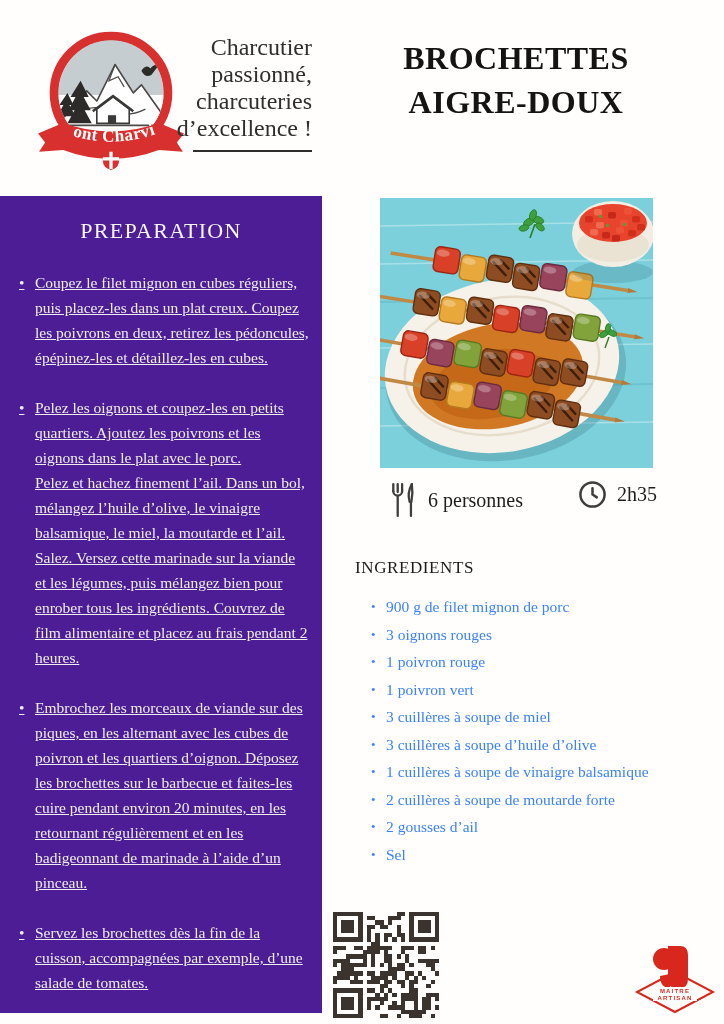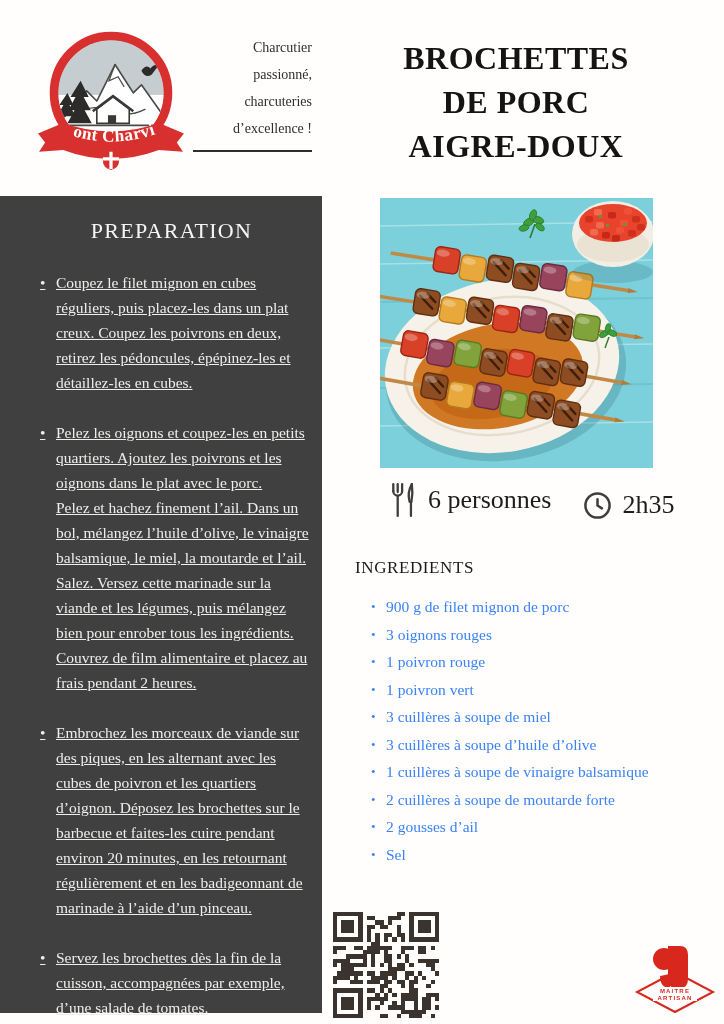--- a/index.html
+++ b/index.html
@@ -2,39 +2,39 @@
 <html><head>
 <meta charset="utf-8">
 <style>
   *{margin:0;padding:0;box-sizing:border-box}
   body{background:#d8d8d8;font-family:"Liberation Serif",serif;}
   .page{position:relative;width:724px;height:1024px;background:#fffefd;overflow:hidden;margin:0 auto;}
 
   
   .brand-logo{position:absolute;left:34px;top:24px;width:154px;height:150px;}
   .tagline{position:absolute;left:148px;top:34px;width:164px;text-align:right;
-           font-size:14px;line-height:27px;color:#2f2e2c;}
+           font-size:24px;line-height:27px;color:#2f2e2c;}
   .tagline-rule{margin-top:8px;margin-left:auto;width:119px;border-top:2px solid #2f2e2c;}
   .title{position:absolute;left:340px;top:36px;width:352px;text-align:center;
          font-size:32px;line-height:44px;font-weight:bold;letter-spacing:.5px;color:#151413;}
 
   
-  .prep-panel{position:absolute;left:0;top:196px;width:322px;height:817px;background:#404040;color:#efeeec;padding-left:21px;}
+  .prep-panel{position:absolute;left:0;top:196px;width:322px;height:817px;background:#4c1d95;color:#efeeec;}
   .prep-heading{margin-top:22px;text-align:center;font-size:22px;font-weight:normal;
                 letter-spacing:1.3px;color:#f6f5f3;}
   .prep-steps{list-style:none;margin-top:26px;padding:0 13px 0 19px;text-decoration:underline;}
   .prep-steps li{display:flex;margin-bottom:25px;font-size:15.5px;line-height:25px;}
   .prep-steps li::before{content:"\2022";flex:0 0 16px;}
   .step-text{flex:1;white-space:pre-line;}
 
   
   .photo{position:absolute;left:380px;top:198px;width:273px;height:270px;}
   .photo svg{display:block;}
-  .meta-row{position:absolute;left:388px;top:480px;display:flex;align-items:flex-end;
-            font-size:26px;color:#1e1d1c;}
+  .meta-row{position:absolute;left:388px;top:480px;display:flex;align-items:flex-start;
+            font-size:20px;color:#1e1d1c;gap:23px;}
   .meta-item{display:flex;align-items:center;gap:10px;}
   .meta-item + .meta-item{margin-left:32px;}
   .ingredients-heading{position:absolute;left:355px;top:558px;font-size:17px;font-weight:normal;
                        letter-spacing:.6px;color:#1b1a19;}
   .ingredients-list{position:absolute;left:371px;top:597px;width:345px;list-style:none;}
   .ingredients-list li{display:flex;font-size:15.5px;line-height:19px;margin-bottom:8.5px;color:#3b82f6;}
   .ingredients-list li::before{content:"\2022";flex:0 0 15px;font-size:13px;}
 
   .qr{position:absolute;left:333px;top:912px;width:106px;height:106px;}
   .artisan{position:absolute;left:634px;top:942px;width:82px;height:72px;}
@@ -90,21 +90,20 @@
       <div>d’excellence !</div>
     </div>
   <div class="tagline" style="pointer-events:none">
     <div style="visibility:hidden;line-height:27px">&nbsp;<br>&nbsp;<br>&nbsp;<br>&nbsp;</div>
     <div class="tagline-rule"></div>
   </div>
 
   <h1 class="title">
 
   <div>BROCHETTES</div>
-      <div>DE PORC</div>
       <div>AIGRE-DOUX</div>
     </h1>
 
   <aside class="prep-panel">
     <h2 class="prep-heading">PREPARATION</h2>
     <ul class="prep-steps">
 
         <li>
           <span class="step-text">Coupez le filet mignon en cubes réguliers, puis placez-les dans un plat creux. Coupez les poivrons en deux, retirez les pédoncules, épépinez-les et détaillez-les en cubes.</span>
         </li>

